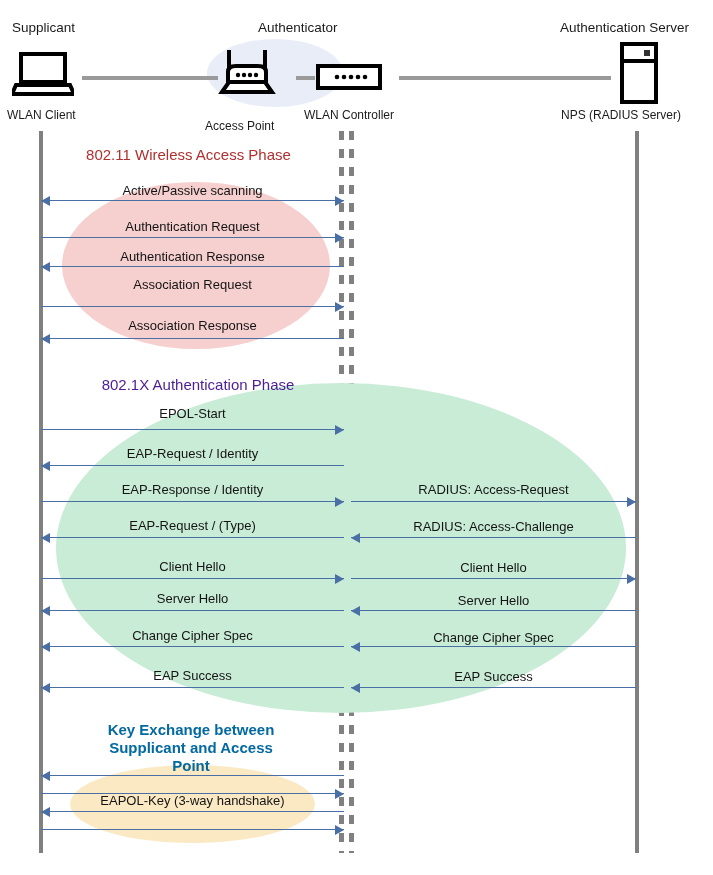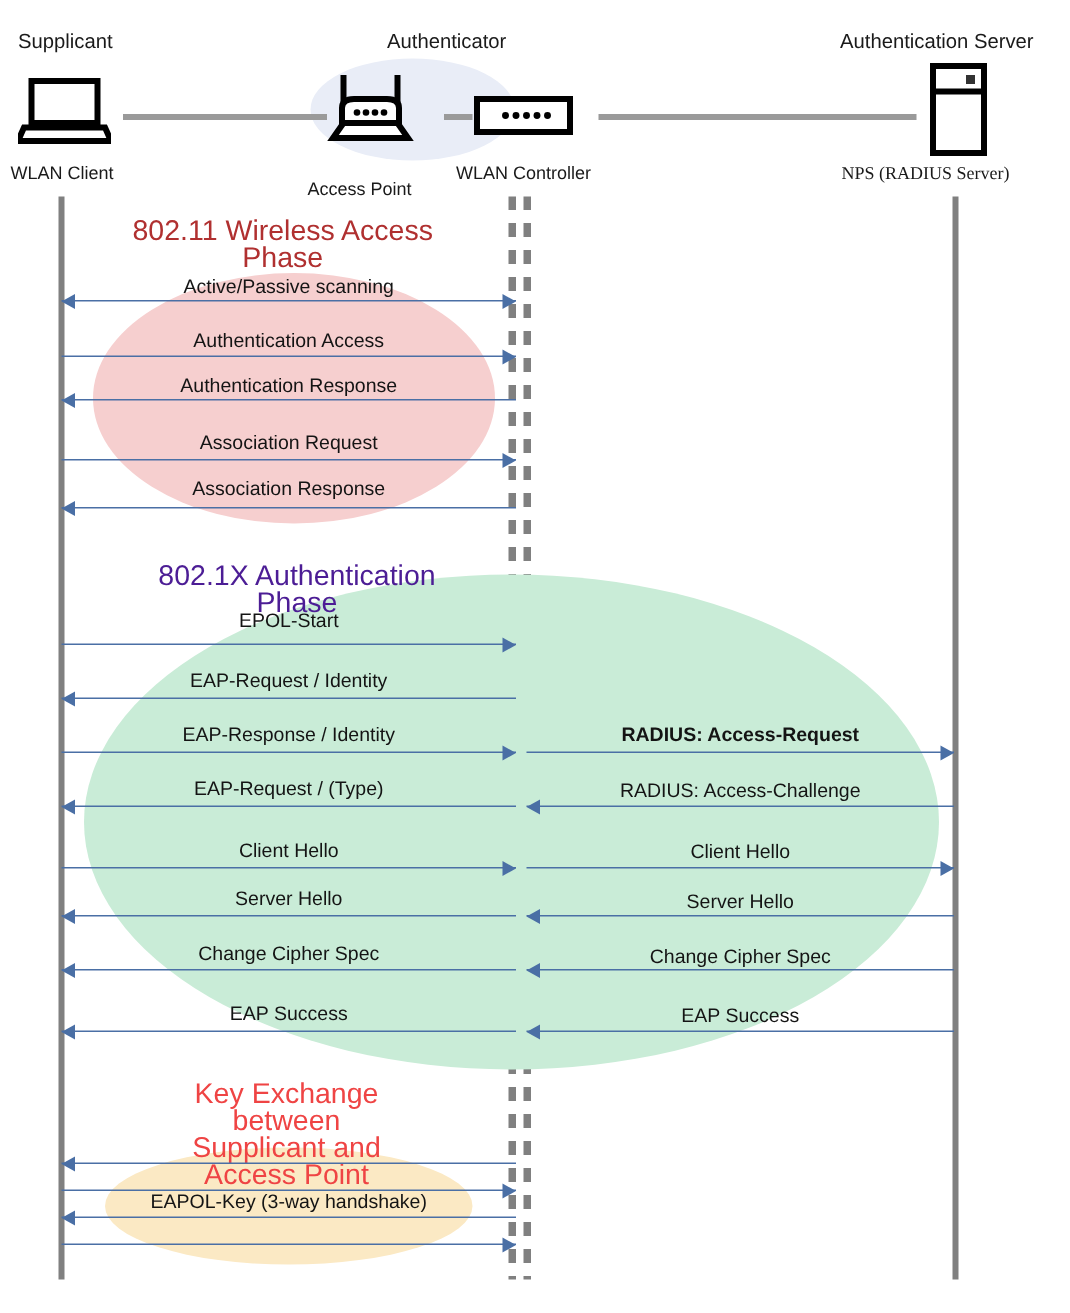--- a/index.html
+++ b/index.html
@@ -42,21 +42,21 @@
   }
 
   
   .phase-blob{position:absolute;border-radius:50%;}
   .blob-red{background:#f6cfcf;}
   .blob-green{background:#c9ecd7;}
   .blob-orange{background:#fbe9c4;}
 
   
   .phase-title{
-    position:absolute;font-size:19px;text-align:center;white-space:pre-line;
+    position:absolute;font-size:15px;text-align:center;white-space:pre-line;
     line-height:18px;font-weight:400;
   }
 
   
   .msg-label{
     position:absolute;font-size:13px;color:#141414;
     text-align:center;white-space:nowrap;
   }
   .arrow-line{
     position:absolute;height:0;border-top:1.6px solid #4a6fa5;
@@ -117,43 +117,43 @@
     <rect x="25" y="8" width="6" height="6" fill="#333333"></rect>
   </svg>
 
   <div class="actor-top" style="left:12px;top:20px;">Supplicant</div>
   <div class="actor-top" style="left:258px;top:20px;">Authenticator</div>
   <div class="actor-top" style="left:560px;top:20px;">Authentication Server</div>
 
   <div class="actor-bottom" style="left:7px;top:108px;">WLAN Client</div>
   <div class="actor-bottom" style="left:205px;top:119px;">Access Point</div>
   <div class="actor-bottom" style="left:304px;top:108px;">WLAN Controller</div>
-  <div class="actor-bottom" style="left:561px;top:108px;font-family:Liberation Serif, serif;">NPS (RADIUS Server)</div>
+  <div class="actor-bottom" style="left:561px;top:108px;">NPS (RADIUS Server)</div>
 
   <div class="lifeline-solid" style="left:39px;top:131px;height:722px;"></div>
   <div class="lifeline-dashed" style="left:339px;top:131px;height:722px;"></div>
   <div class="lifeline-dashed" style="left:349px;top:131px;height:722px;"></div>
   <div class="lifeline-solid" style="left:635px;top:131px;height:722px;"></div>
 
   <div id="phase-layer">
       <div class="phase-blob blob-red" style="left: 62px; top: 182px; width: 268px; height: 167px;"></div>
       <div class="phase-title" style="left: 86px; top: 146px; width: 205px; color: rgb(176, 48, 48);">802.11 Wireless Access Phase</div>
       <div class="arrow-line" style="left: 41px; top: 200px; width: 303px;"></div>
       <div class="arrow-head right" style="left: 335px; top: 196px;"></div>
       <div class="arrow-head left" style="left: 41px; top: 196px;"></div>
       <div class="msg-label" style="left: 41px; width: 303px; top: 183px;">Active/Passive scanning</div>
       <div class="arrow-line" style="left: 41px; top: 237px; width: 303px;"></div>
       <div class="arrow-head right" style="left: 335px; top: 233px;"></div>
-      <div class="msg-label" style="left: 41px; width: 303px; top: 219px;">Authentication Access</div>
+      <div class="msg-label" style="left: 41px; width: 303px; top: 219px;">Authentication Request</div>
       <div class="arrow-line" style="left: 41px; top: 266px; width: 303px;"></div>
       <div class="arrow-head left" style="left: 41px; top: 262px;"></div>
       <div class="msg-label" style="left: 41px; width: 303px; top: 249px;">Authentication Response</div>
       <div class="arrow-line" style="left: 41px; top: 306px; width: 303px;"></div>
       <div class="arrow-head right" style="left: 335px; top: 302px;"></div>
-      <div class="msg-label" style="left: 41px; width: 303px; top: 287px;">Association Request</div>
+      <div class="msg-label" style="left: 41px; width: 303px; top: 277px;">Association Request</div>
       <div class="arrow-line" style="left: 41px; top: 338px; width: 303px;"></div>
       <div class="arrow-head left" style="left: 41px; top: 334px;"></div>
       <div class="msg-label" style="left: 41px; width: 303px; top: 318px;">Association Response</div>
       <div class="phase-blob blob-green" style="left: 56px; top: 383px; width: 570px; height: 330px;"></div>
       <div class="phase-title" style="left: 98px; top: 376px; width: 200px; color: #4c1d95;">802.1X Authentication Phase</div>
       <div class="arrow-line" style="left: 41px; top: 429px; width: 303px;"></div>
       <div class="arrow-head right" style="left: 335px; top: 425px;"></div>
       <div class="msg-label" style="left: 41px; width: 303px; top: 406px;">EPOL-Start</div>
       <div class="arrow-line" style="left: 41px; top: 465px; width: 303px;"></div>
       <div class="arrow-head left" style="left: 41px; top: 461px;"></div>
@@ -171,38 +171,38 @@
       <div class="arrow-head left" style="left: 41px; top: 606px;"></div>
       <div class="msg-label" style="left: 41px; width: 303px; top: 591px;">Server Hello</div>
       <div class="arrow-line" style="left: 41px; top: 646px; width: 303px;"></div>
       <div class="arrow-head left" style="left: 41px; top: 642px;"></div>
       <div class="msg-label" style="left: 41px; width: 303px; top: 628px;">Change Cipher Spec</div>
       <div class="arrow-line" style="left: 41px; top: 687px; width: 303px;"></div>
       <div class="arrow-head left" style="left: 41px; top: 683px;"></div>
       <div class="msg-label" style="left: 41px; width: 303px; top: 668px;">EAP Success</div>
       <div class="arrow-line" style="left: 351px; top: 501px; width: 285px;"></div>
       <div class="arrow-head right" style="left: 627px; top: 497px;"></div>
-      <div class="msg-label" style="left: 351px; width: 285px; top: 482px; font-weight: bold;">RADIUS: Access-Request</div>
+      <div class="msg-label" style="left: 351px; width: 285px; top: 482px;">RADIUS: Access-Request</div>
       <div class="arrow-line" style="left: 351px; top: 537px; width: 285px;"></div>
       <div class="arrow-head left" style="left: 351px; top: 533px;"></div>
       <div class="msg-label" style="left: 351px; width: 285px; top: 519px;">RADIUS: Access-Challenge</div>
       <div class="arrow-line" style="left: 351px; top: 578px; width: 285px;"></div>
       <div class="arrow-head right" style="left: 627px; top: 574px;"></div>
       <div class="msg-label" style="left: 351px; width: 285px; top: 560px;">Client Hello</div>
       <div class="arrow-line" style="left: 351px; top: 610px; width: 285px;"></div>
       <div class="arrow-head left" style="left: 351px; top: 606px;"></div>
       <div class="msg-label" style="left: 351px; width: 285px; top: 593px;">Server Hello</div>
       <div class="arrow-line" style="left: 351px; top: 646px; width: 285px;"></div>
       <div class="arrow-head left" style="left: 351px; top: 642px;"></div>
       <div class="msg-label" style="left: 351px; width: 285px; top: 630px;">Change Cipher Spec</div>
       <div class="arrow-line" style="left: 351px; top: 687px; width: 285px;"></div>
       <div class="arrow-head left" style="left: 351px; top: 683px;"></div>
       <div class="msg-label" style="left: 351px; width: 285px; top: 669px;">EAP Success</div>
       <div class="phase-blob blob-orange" style="left: 70px; top: 765px; width: 245px; height: 78px;"></div>
-      <div class="phase-title" style="left: 96px; top: 721px; width: 190px; color: #ef4444;">Key Exchange between
+      <div class="phase-title" style="left: 96px; top: 721px; width: 190px; color: #0369a1; font-weight: bold;">Key Exchange between
 Supplicant and Access Point</div>
       <div class="arrow-line" style="left: 41px; top: 775px; width: 303px;"></div>
       <div class="arrow-head left" style="left: 41px; top: 771px;"></div>
       <div class="arrow-line" style="left: 41px; top: 793px; width: 303px;"></div>
       <div class="arrow-head right" style="left: 335px; top: 789px;"></div>
       <div class="arrow-line" style="left: 41px; top: 811px; width: 303px;"></div>
       <div class="arrow-head left" style="left: 41px; top: 807px;"></div>
       <div class="msg-label" style="left: 41px; width: 303px; top: 793px;">EAPOL-Key (3-way handshake)</div>
       <div class="arrow-line" style="left: 41px; top: 829px; width: 303px;"></div>
       <div class="arrow-head right" style="left: 335px; top: 825px;"></div>

